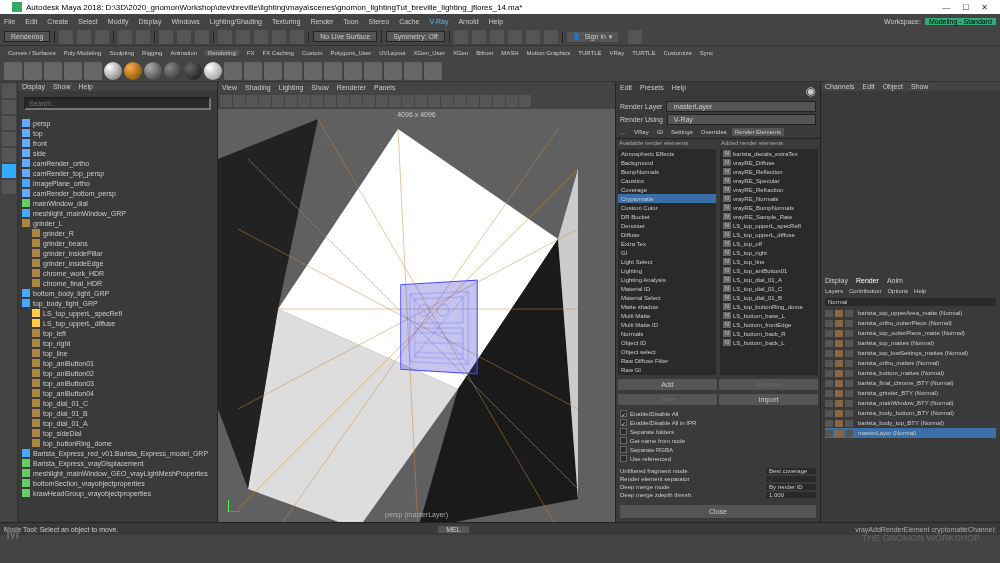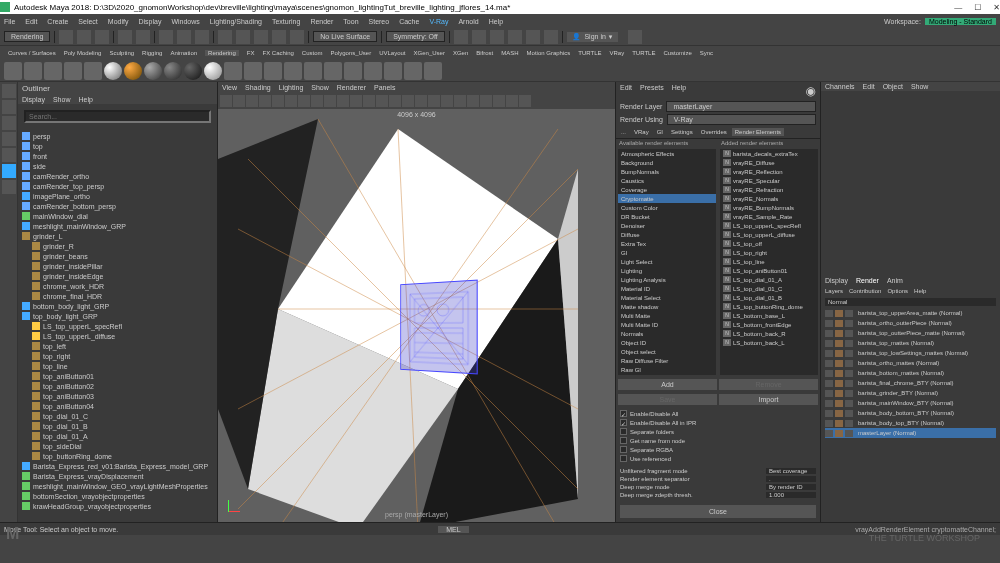--- a/index.html
+++ b/index.html
@@ -1,17 +1,17 @@
 <!DOCTYPE html>
 <html><head>
 <meta charset="utf-8">
 <style>
 * { margin: 0; padding: 0; box-sizing: border-box; font-family: Arial, sans-serif; }
 body { background: #444; color: #ccc; font-size: 7px; width: 1000px; height: 563px; overflow: hidden; position: relative; }
-.titlebar { height: 14px; background: #fff; color: #000; display: flex; align-items: center; padding: 0 0; font-size: 8px; }
+.titlebar { height: 14px; background: #fff; color: #000; display: flex; align-items: center; padding: 0 12px; font-size: 8px; }
 .titlebar-icon { width: 10px; height: 10px; background: #3a6; margin-right: 4px; }
 .win-controls { margin-left: auto; display: flex; gap: 12px; color: #333; }
 .menubar { height: 14px; background: #444; display: flex; align-items: center; padding: 0 4px; gap: 10px; }
 .menubar span { cursor: pointer; }
 .workspace-label { margin-left: auto; display: flex; align-items: center; gap: 4px; }
 .workspace-box { background: #3a7; color: #000; padding: 0 4px; }
 .shelf-row { height: 18px; background: #444; border-bottom: 1px solid #333; display: flex; align-items: center; padding: 0 4px; gap: 4px; }
 .dropdown { background: #555; padding: 1px 6px; border: 1px solid #222; }
 .icon-btn { width: 14px; height: 14px; background: #555; display: inline-block; }
 .tab-row { height: 14px; background: #444; display: flex; align-items: center; gap: 8px; padding: 0 8px; font-size: 6px; }
@@ -213,21 +213,20 @@
     <div class="t"></div>
     <div class="t"></div>
     <div class="t"></div>
     <div class="t"></div>
     <div class="t"></div>
     <div class="t sel"></div>
     <div class="t"></div>
   </div>
 
   <div class="outliner">
-    <div class="panel-title">Outliner</div>
     <div class="panel-menu">
       <span>Display</span>
       <span>Show</span>
       <span>Help</span>
     </div>
     <input class="search" placeholder="Search..." style="">
     <div class="tree" id="outliner-tree">
         <div class="tree-item">
           <span class="ic cam"></span>
           <span>persp</span>
@@ -765,13 +764,13 @@
   </div>
 </div>
 
 <div class="statusbar">
   <span>Move Tool: Select an object to move.</span>
   <span class="mel">MEL</span>
   <span class="cmd">vrayAddRenderElement cryptomatteChannel;</span>
 </div>
 
 <div class="maya-logo">M</div>
-<div class="gnomon">THE TURTLE WORKSHOP</div>
+<div class="gnomon">THE GNOMON WORKSHOP</div>
 
 </body></html>

